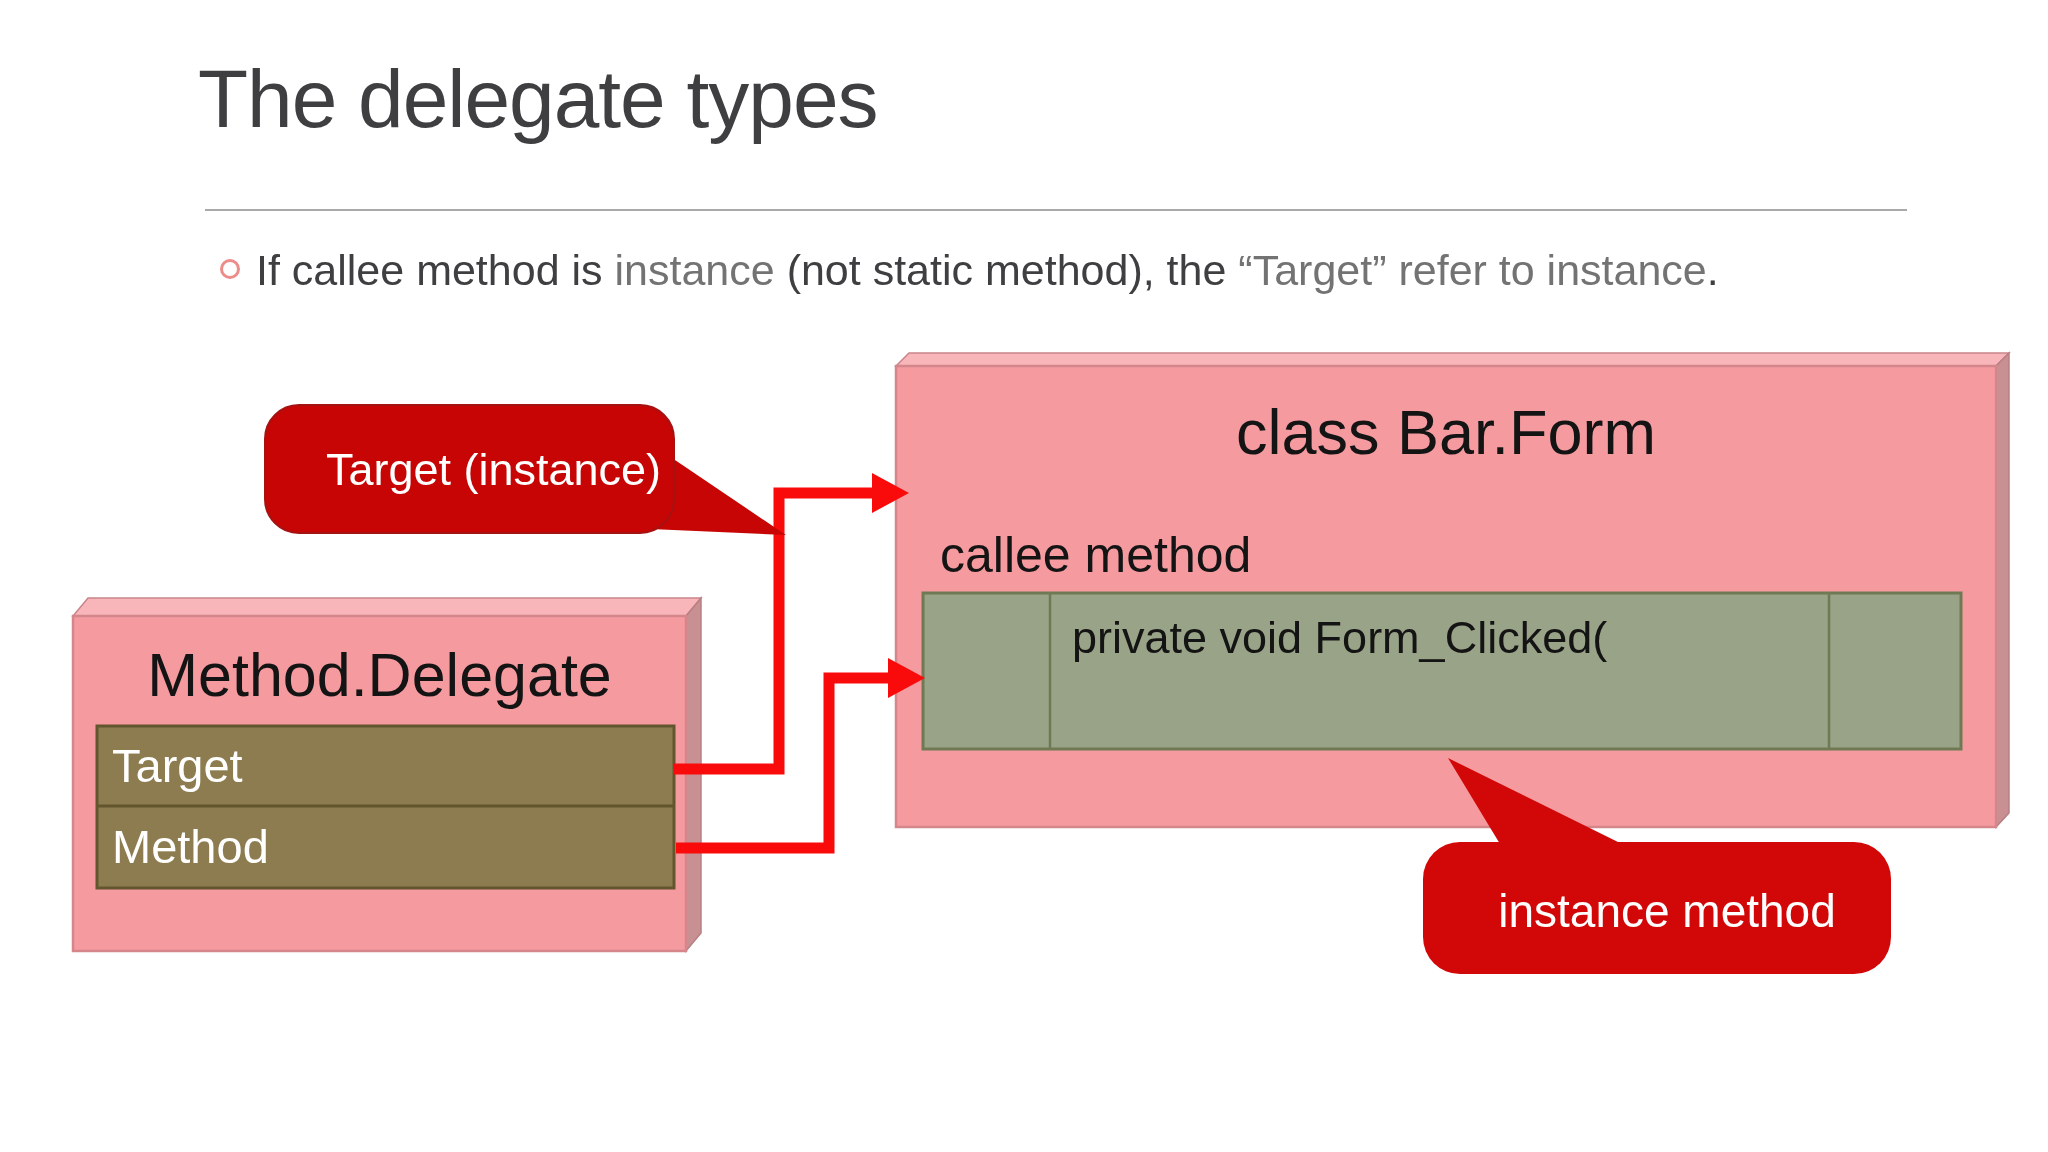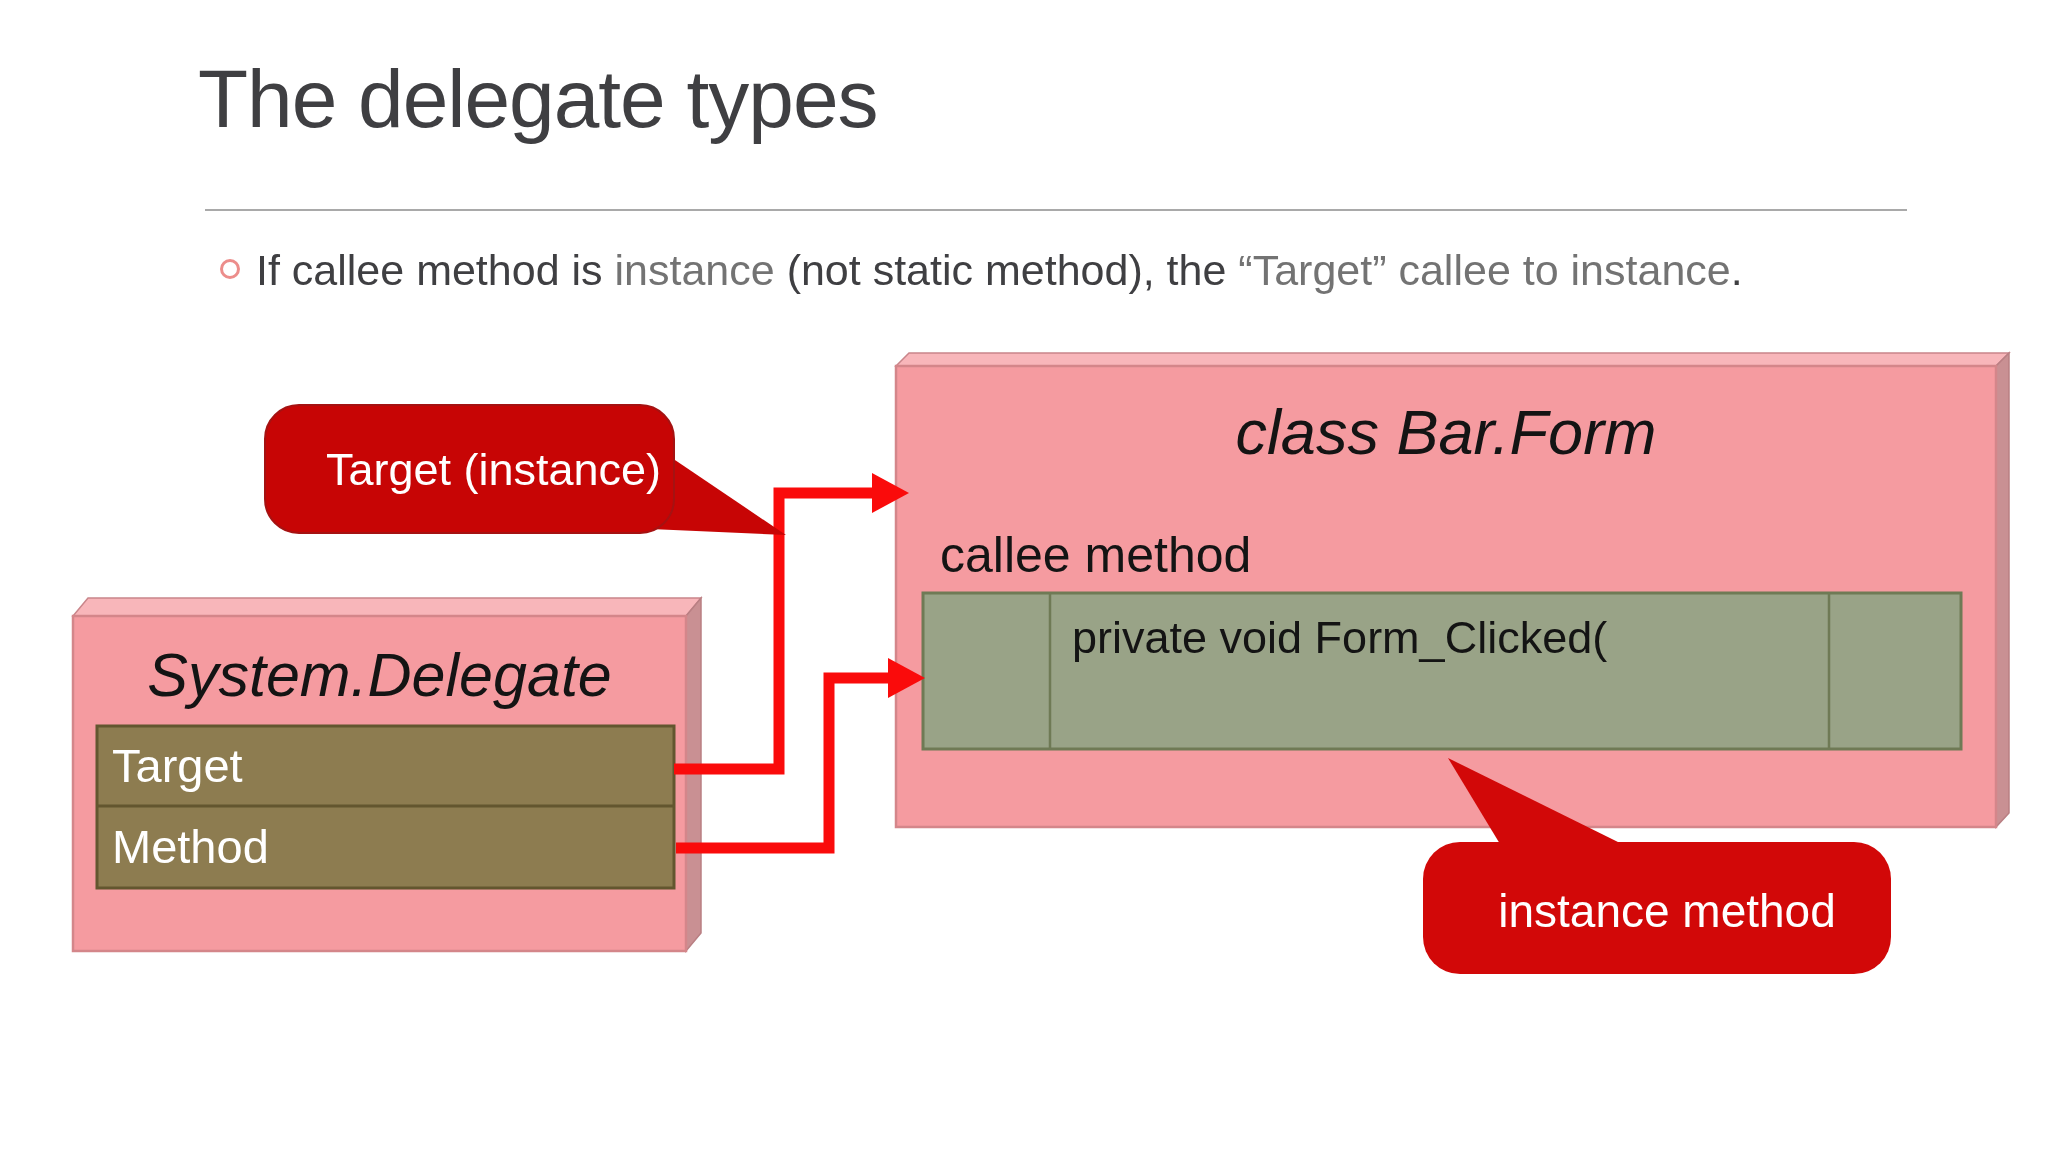--- a/index.html
+++ b/index.html
@@ -11,21 +11,21 @@
   .slide-title{
     left:198px;top:52px;font-size:82px;font-weight:400;color:#3F3F42;letter-spacing:-1px;
   }
   .divider{left:205px;top:209px;width:1702px;height:2px;background:#A9A9A9;}
   .bullet-row{left:220px;top:246px;width:1700px;font-size:43px;color:#3F3F42;white-space:nowrap;}
   .bullet-dot{
     display:inline-block;width:14px;height:14px;border:3px solid #EC8D8B;border-radius:50%;
     margin-right:16px;vertical-align:6px;
   }
   .red-text{color:#737373;}
-  .box-title{color:#141414;text-align:center;font-style:italic;}
+  .box-title{color:#141414;text-align:center;}
   .sys-title{left:73px;top:640px;width:613px;font-size:61px;}
   .form-title{left:896px;top:396px;width:1100px;font-size:63px;}
   .row-label{color:#ffffff;font-size:47px;}
   .callee-label{left:940px;top:526px;font-size:50px;color:#141414;}
   .code-line{font-size:45px;color:#141414;}
   .callout-label{color:#ffffff;text-align:center;padding-left:24px;}
   .callout-target-label{left:265px;top:444px;width:409px;font-size:45px;}
   .callout-instance-label{left:1409px;top:884px;width:468px;font-size:46px;}
   .footer-pink{left:0;top:1060px;width:2048px;height:15px;}
   .footer-red{left:0;top:1075px;width:2048px;height:77px;}
@@ -76,24 +76,24 @@
     </g>
   </svg>
 
   <div class="abs footer-pink" style="background:#F2908D"></div>
   <div class="abs footer-red" style="background:#D60404"></div>
 
   <div class="abs slide-title">The delegate types</div>
   <div class="abs divider"></div>
 
   <div class="abs bullet-row">
-    <span class="bullet-dot"></span><span>If callee method is </span><span class="red-text">instance</span><span> (not static method), the </span><span class="red-text">“Target” callee to instance</span><span>.</span>
+    <span class="bullet-dot"></span><span>If callee method is </span><span class="red-text">instance</span><span> (not static method), the </span><span class="red-text">“Target” refer to instance</span><span>.</span>
   </div>
 
-  <div class="abs box-title sys-title">System.Delegate</div>
+  <div class="abs box-title sys-title">Method.Delegate</div>
   <div class="abs row-label" style="left:112px;top:738px;">Target</div>
   <div class="abs row-label" style="left:112px;top:819px;">Method</div>
 
   <div class="abs box-title form-title">class Bar.Form</div>
   <div class="abs callee-label">callee method</div>
   <div class="abs code-line" style="left:1072px;top:612px;">private void Form_Clicked(</div>
 
   <div class="abs callout-label callout-target-label">Target (instance)</div>
   <div class="abs callout-label callout-instance-label">instance method</div>
 

